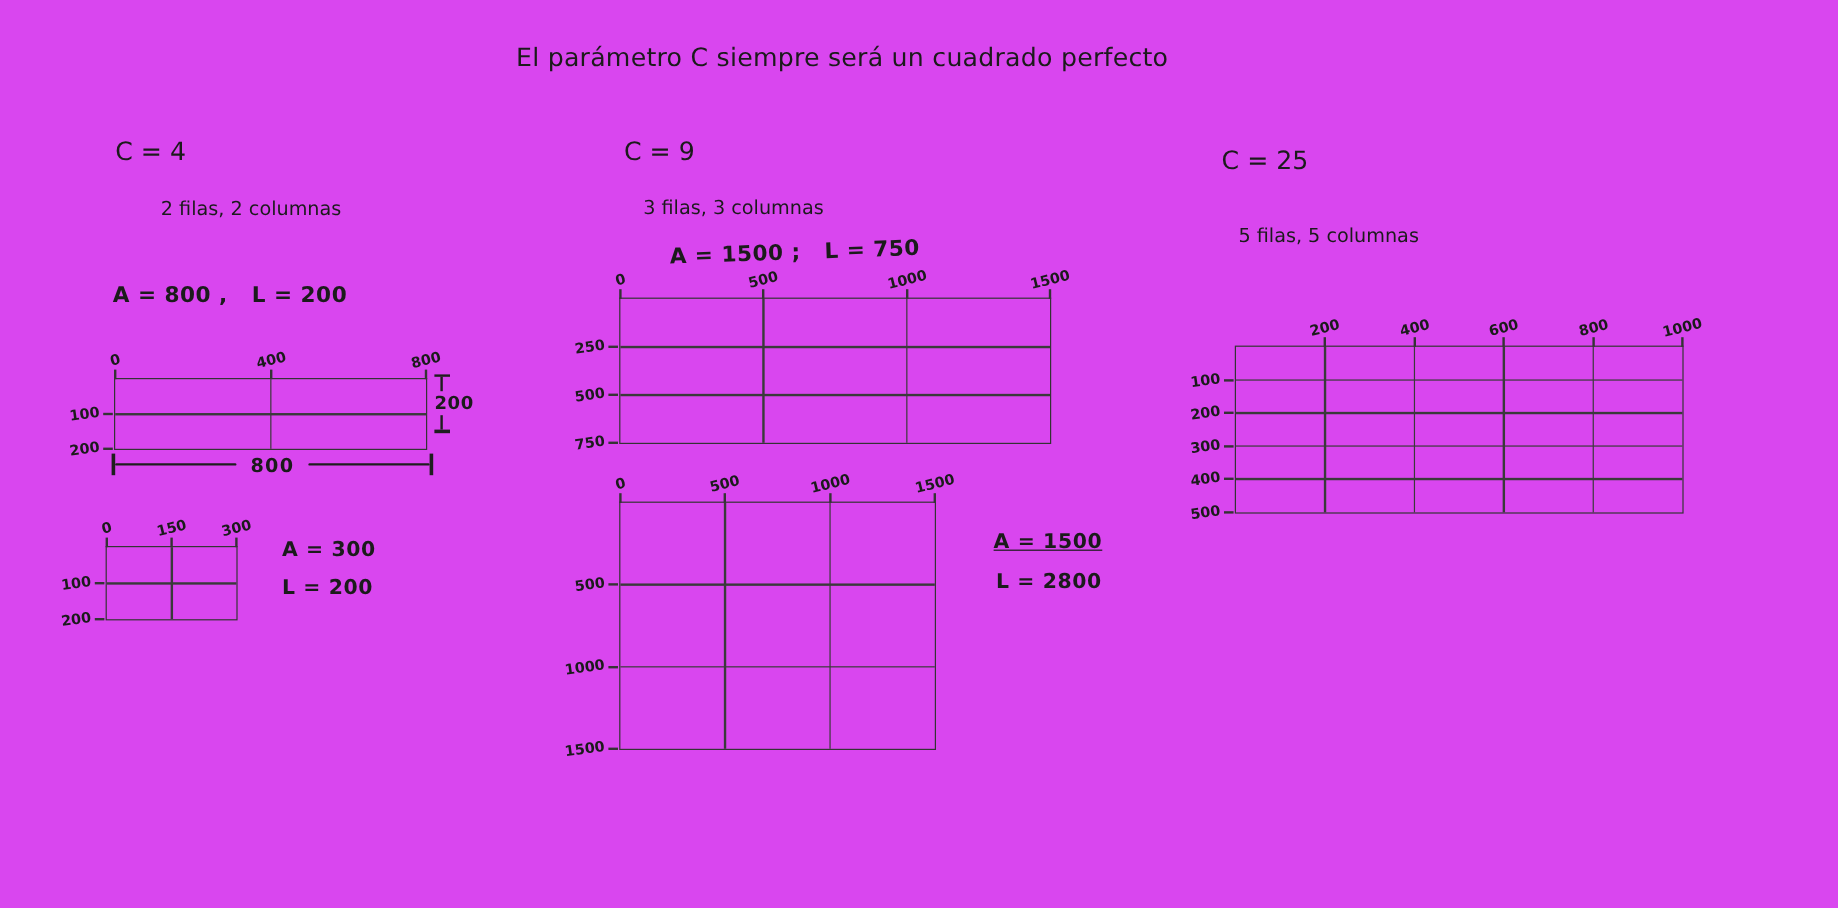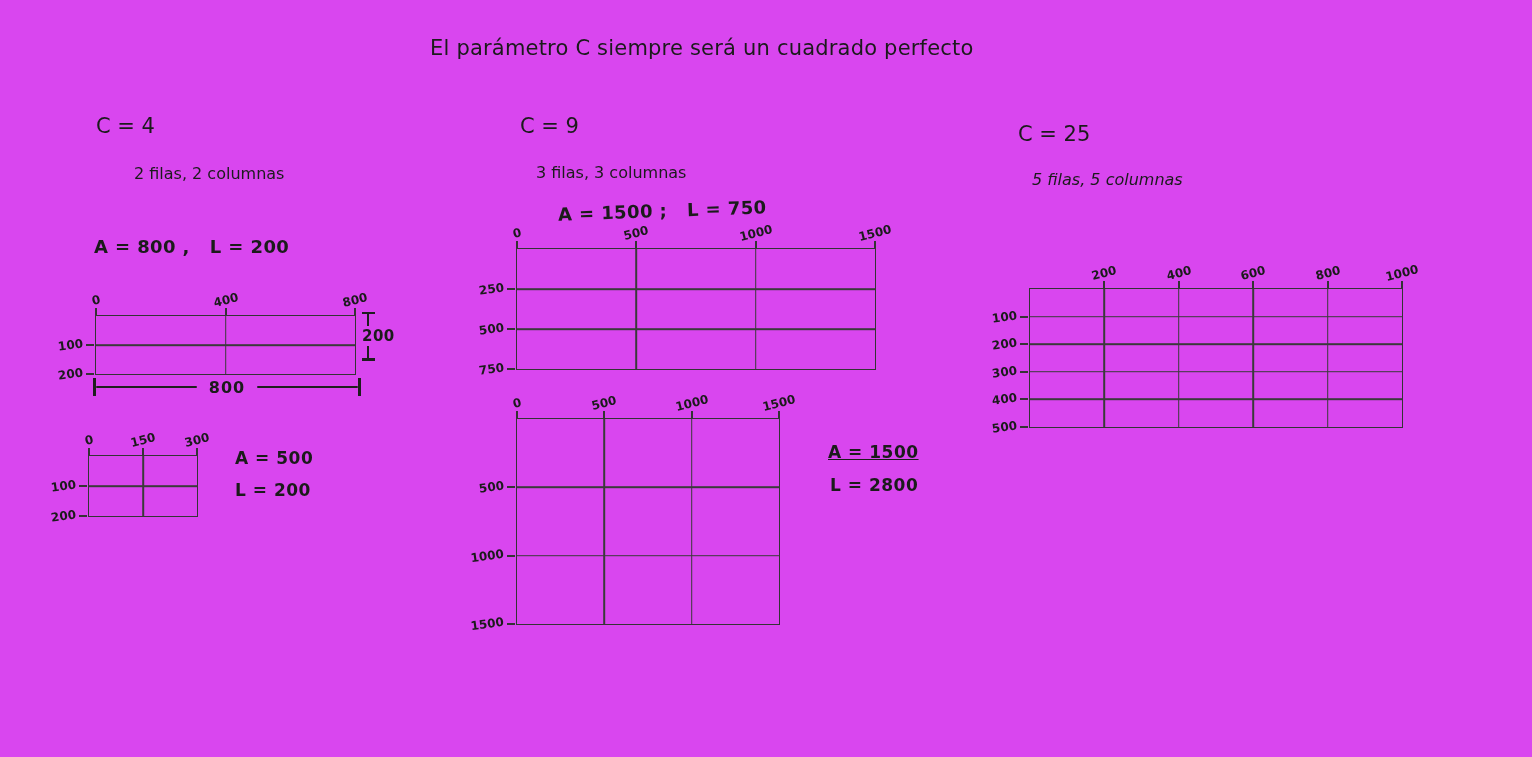--- a/index.html
+++ b/index.html
@@ -85,21 +85,21 @@
       <div class="tlab" style="left: 50%;">150</div>
       <div class="ttick" style="left: 50%;"></div>
       <div class="tlab" style="left: 100%;">300</div>
       <div class="ttick" style="left: 100%;"></div>
       <div class="llab" style="top: 50%;">100</div>
       <div class="ltick" style="top: 50%;"></div>
       <div class="llab" style="top: 100%;">200</div>
       <div class="ltick" style="top: 100%;"></div>
     </div>
 
-  <div class="t sidelab" style="left:235px;top:448px;">A = 500</div>
+  <div class="t sidelab" style="left:235px;top:448px;">A = 300</div>
   <div class="t sidelab" style="left:235px;top:480px;">L = 200</div>
 
   <div class="t heading" style="left:520px;top:114px;">C = 9</div>
   <div class="t sub" style="left:536px;top:163px;">3 filas, 3 columnas</div>
   <div class="t formula" style="left:558px;top:200px;transform:rotate(-2deg);">A = 1500 ;   L = 750</div>
 
   <div class="grid" style="left:516px;top:248px;width:360px;height:122px;">
       <div class="vl" style="left: 33.3333%;"></div>
       <div class="vl" style="left: 66.6667%;"></div>
       <div class="hl" style="top: 33.3333%;"></div>
@@ -138,21 +138,21 @@
       <div class="llab" style="top: 66.67%;">1000</div>
       <div class="ltick" style="top: 66.67%;"></div>
       <div class="llab" style="top: 100%;">1500</div>
       <div class="ltick" style="top: 100%;"></div>
     </div>
 
   <div class="t sidelab" style="left:828px;top:442px;text-decoration:underline;">A = 1500</div>
   <div class="t sidelab" style="left:830px;top:475px;">L = 2800</div>
 
   <div class="t heading" style="left:1018px;top:122px;">C = 25</div>
-  <div class="t sub" style="left:1032px;top:170px;font-style:italic;">5 filas, 5 columnas</div>
+  <div class="t sub" style="left:1032px;top:187px;">5 filas, 5 columnas</div>
 
   <div class="grid" style="left:1029px;top:288px;width:374px;height:140px;">
       <div class="vl" style="left: 20%;"></div>
       <div class="vl" style="left: 40%;"></div>
       <div class="vl" style="left: 60%;"></div>
       <div class="vl" style="left: 80%;"></div>
       <div class="hl" style="top: 20%;"></div>
       <div class="hl" style="top: 40%;"></div>
       <div class="hl" style="top: 60%;"></div>
       <div class="hl" style="top: 80%;"></div>

